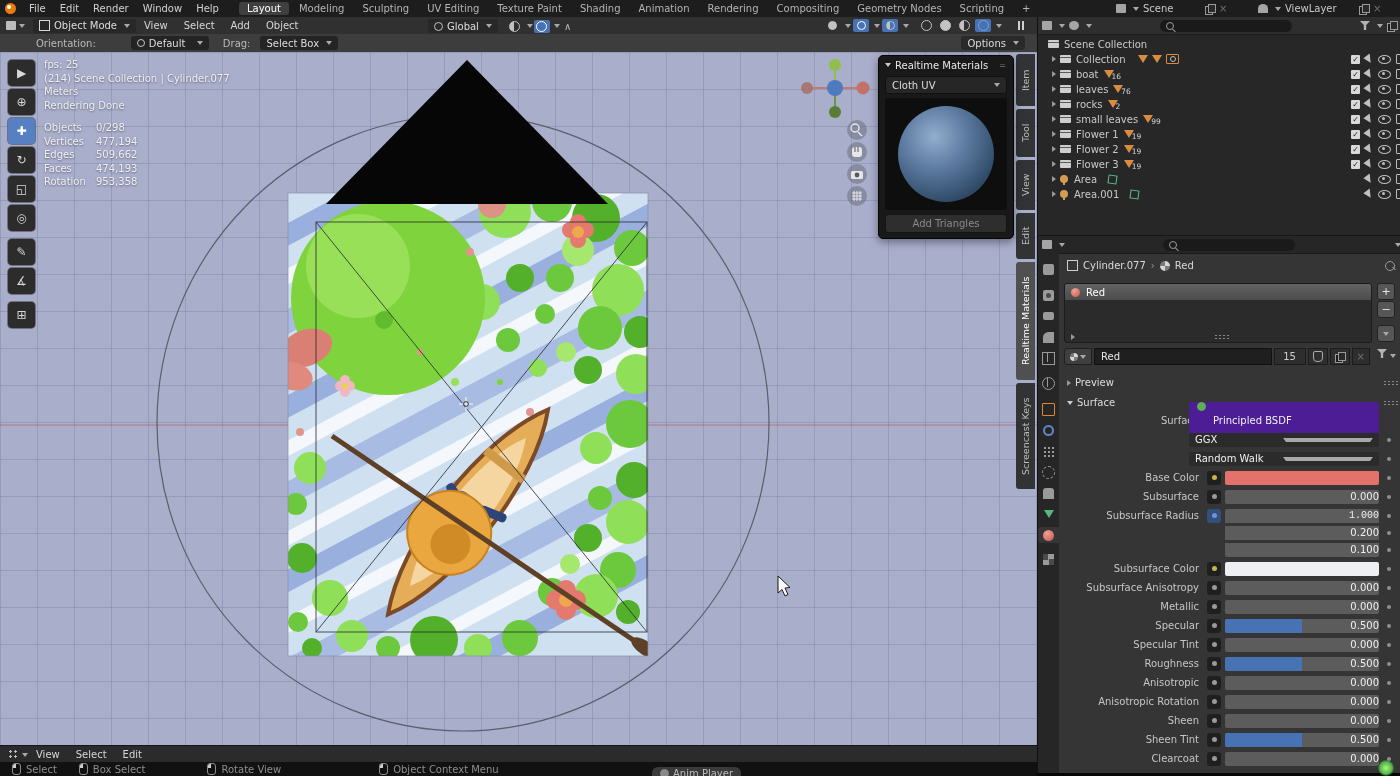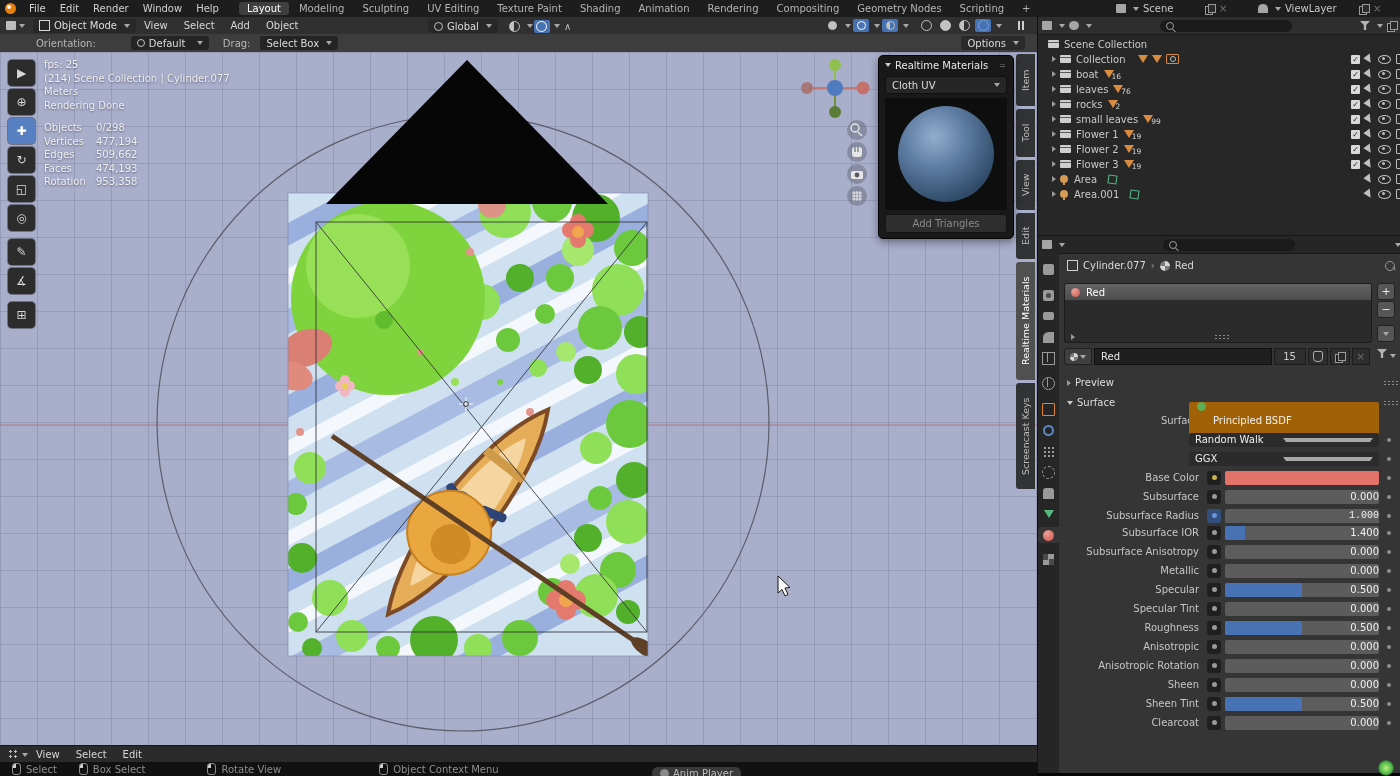--- a/index.html
+++ b/index.html
@@ -115,21 +115,21 @@
   .prow.tight{margin-bottom:2px;}
   .plabel{width:140px;text-align:right;padding-right:8px;color:#c6c6c6;white-space:nowrap;}
   .sock{width:14px;height:14px;background:#1f1f1f;border-radius:3px;display:flex;align-items:center;justify-content:center;margin-right:4px;}
   .sock i{width:5px;height:5px;border-radius:50%;display:block;}
   .sockspace{width:18px;}
   .fld{flex:1;height:14px;background:#5c5c5c;border-radius:2px;position:relative;text-align:right;line-height:14px;color:#f0f0f0;overflow:hidden;}
   .fld .fill{position:absolute;left:0;top:0;bottom:0;background:#4772b3;}
   .fld span{position:relative;}
   .fld.dd{background:#2b2b2b;text-align:left;padding:0 6px;display:flex;align-items:center;line-height:13px;}
   .fld.dd span{flex:1;}
-  .fld.shader{background:#a16207;text-align:right;padding:12px 6px;display:flex;align-items:center;gap:6px;line-height:13px;}
+  .fld.shader{background:#4c1d95;text-align:right;padding:12px 6px;display:flex;align-items:center;gap:6px;line-height:13px;}
   .deco{width:12px;display:flex;justify-content:center;margin-left:4px;}
   .deco i{width:4px;height:4px;border-radius:50%;background:#8f8f8f;display:block;}
   .stk-top{border-radius:2px 2px 0 0;font-family:Liberation Mono, monospace;}
   .stk-mid{border-radius:0;}
   .stk-bot{border-radius:0 0 2px 2px;}
   
   .mi{width:11px;height:11px;display:inline-block;position:relative;}
   .mi-gray{background:#9a9a9a;border-radius:2px;}
   .mi-cam{background:#9a9a9a;border-radius:2px;}
   .mi-cam:after{content:'';position:absolute;left:3px;top:3px;width:5px;height:5px;border-radius:50%;background:#4a4a4a;}
@@ -772,31 +772,31 @@
             <span class="circ fill" style="width:7px;height:7px;background:#5fae53;border-color:#5fae53;position:absolute;left:8px;"></span>
             <span>Principled BSDF</span>
           </div>
           <div class="deco">
               <i style="visibility:hidden"></i>
             </div>
         </div>
         <div class="prow">
           <div class="plabel"></div>
           <div class="fld dd" style="margin-left:-18px;">
-              <span>Random Walk</span>
+              <span>GGX</span>
               <span class="chev"></span>
             </div>
           <div class="deco">
               <i></i>
             </div>
         </div>
         <div class="prow">
           <div class="plabel"></div>
           <div class="fld dd" style="margin-left:-18px;">
-              <span>GGX</span>
+              <span>Random Walk</span>
               <span class="chev"></span>
             </div>
           <div class="deco">
               <i></i>
             </div>
         </div>
         <div class="prow">
           <div class="plabel">Base Color</div>
           <div class="sock">
               <i style="background:#c7b44a"></i>
@@ -819,26 +819,42 @@
         <div class="prow tight">
           <div class="plabel">Subsurface Radius</div>
           <div class="sock" style="background:#33507c">
               <i style="background:#6a96d8"></i>
             </div>
           <div class="fld stk-top"><span>1.000</span></div>
           <div class="deco">
               <i></i>
             </div>
         </div>
-        <div class="prow">
-          <div class="plabel">Subsurface IOR</div>
-          <div class="sock">
-              <i style="background:#9a9a9a"></i>
-            </div>
-          <div class="fld"><div class="fill" style="width:13%"></div><span>1.400</span></div>
+        <div class="prow tight">
+          <div class="plabel"></div>
+            <div class="sockspace"></div>
+          <div class="fld stk-mid"><span>0.200</span></div>
+          <div class="deco">
+              <i></i>
+            </div>
+        </div>
+        <div class="prow">
+          <div class="plabel"></div>
+            <div class="sockspace"></div>
+          <div class="fld stk-bot"><span>0.100</span></div>
+          <div class="deco">
+              <i></i>
+            </div>
+        </div>
+        <div class="prow">
+          <div class="plabel">Subsurface Color</div>
+          <div class="sock">
+              <i style="background:#c7b44a"></i>
+            </div>
+          <div class="fld" style="background:#edeff3;"></div>
           <div class="deco">
               <i></i>
             </div>
         </div>
         <div class="prow">
           <div class="plabel">Subsurface Anisotropy</div>
           <div class="sock">
               <i style="background:#9a9a9a"></i>
             </div>
           <div class="fld"><span>0.000</span></div>

